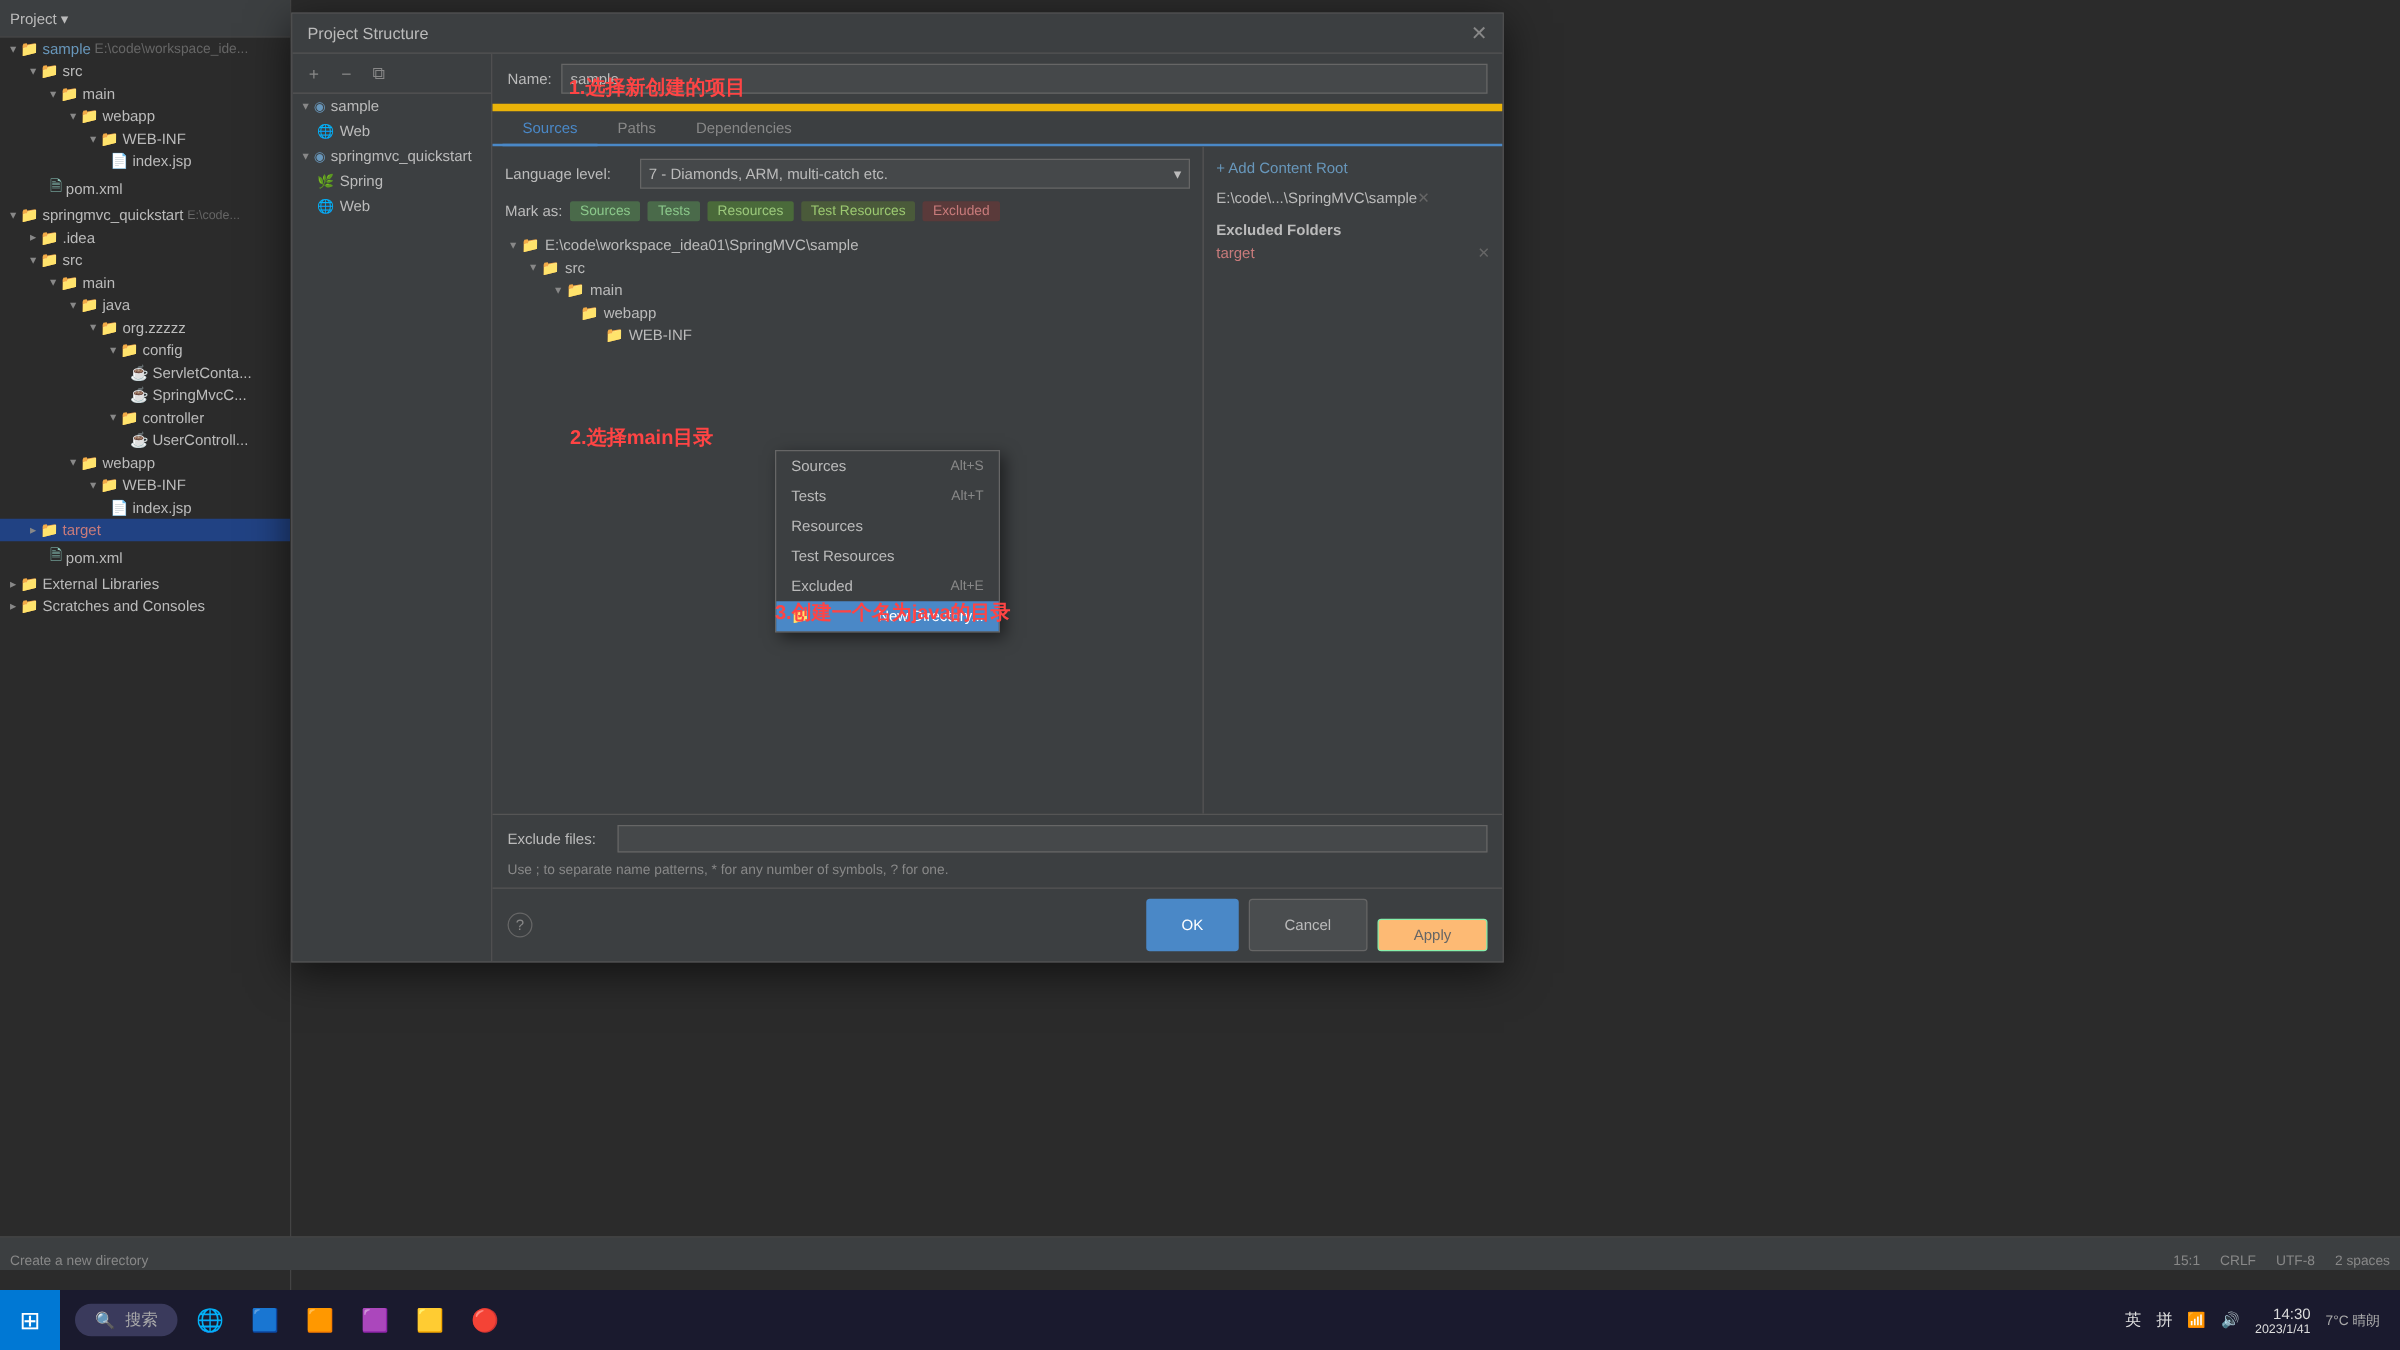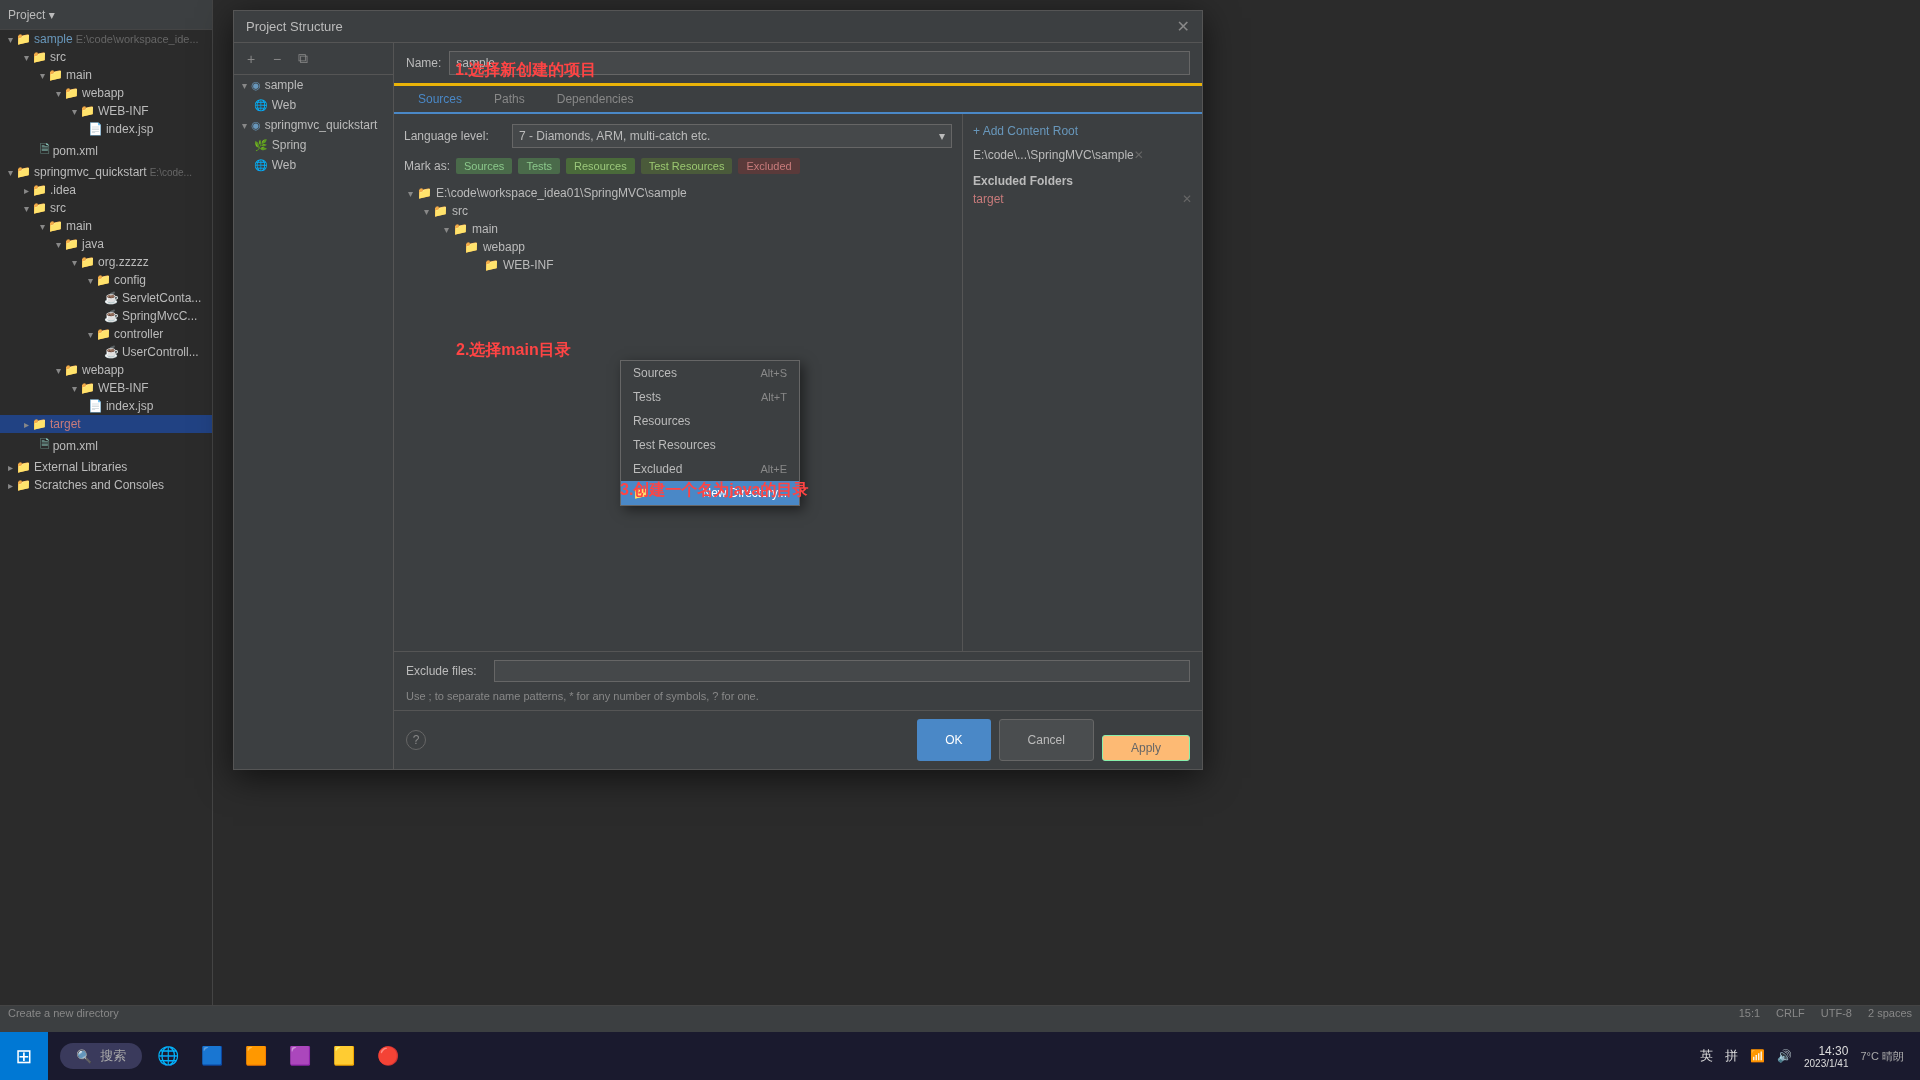--- a/index.html
+++ b/index.html
@@ -177,21 +177,21 @@
       flex-direction: column;
       background: #3c3f41;
     }
 
     
     .name-row {
       display: flex;
       align-items: center;
       padding: 8px 12px;
       gap: 8px;
-      border-bottom: 3px solid #eab308;
+      border-bottom: 6px solid #eab308;
     }
     .name-label { color: #bbb; font-size: 12px; }
     .name-input {
       flex: 1;
       height: 24px;
       background: #45484a;
       border: 1px solid #666;
       color: #bbb;
       padding: 2px 6px;
       font-size: 12px;
@@ -422,21 +422,21 @@
       font-weight: bold;
       pointer-events: none;
       z-index: 500;
       white-space: nowrap;
     }
 
     
     .ide-left {
       position: absolute;
       top: 0; left: 0;
-      width: 213px;
+      width: 233px;
       height: calc(100% - 48px);
       background: #2b2b2b;
       border-right: 1px solid #444;
       overflow: hidden;
     }
     .ide-left-header {
       height: 30px;
       background: #3c3f41;
       display: flex;
       align-items: center;
@@ -456,27 +456,27 @@
     }
     .ide-tree-item.selected { background: #214283; }
     .folder-icon { color: #d4b44a; }
     .file-icon { color: #888; }
     .java-icon { color: #6897bb; }
     .xml-icon { color: #8bc8bc; }
 
     
     .status-bar {
       position: absolute;
-      bottom: 48px;
+      bottom: 64px;
       left: 0; right: 0;
       height: 22px;
       background: #3c3f41;
       border-top: 1px solid #444;
       display: flex;
-      align-items: flex-end;
+      align-items: flex-start;
       padding: 13px 8px;
       font-size: 11px;
       color: #888;
       gap: 16px;
       z-index: 5;
     }
     .status-right {
       margin-left: auto;
       display: flex;
       gap: 16px;

